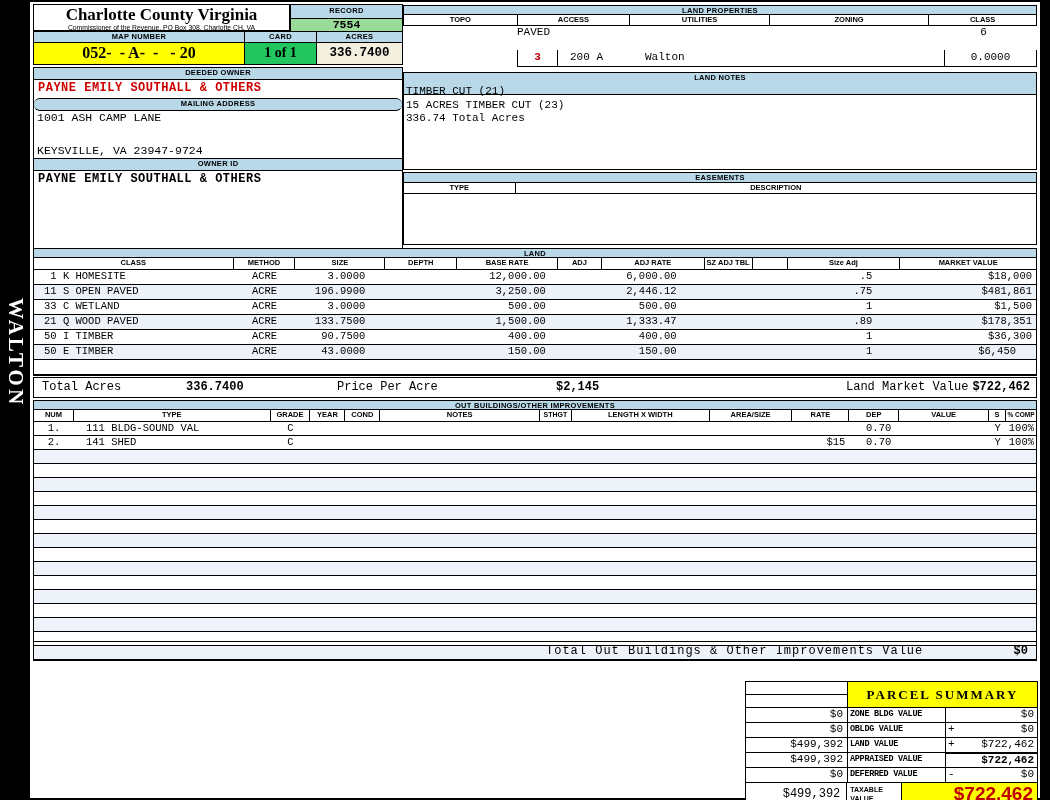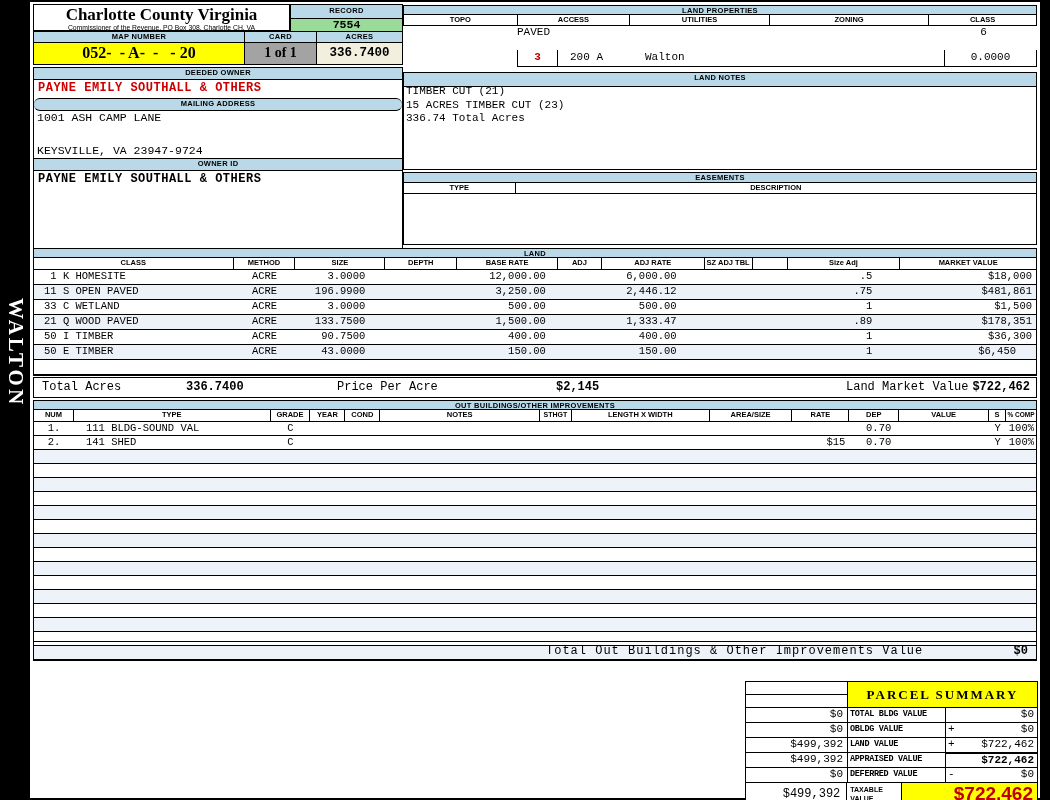--- a/index.html
+++ b/index.html
@@ -62,21 +62,21 @@
   </div>
 
   <div class="abs row" style="left:3px;top:29px;width:370px;height:12px;">
     <div class="band nc" style="width:212px;height:12px;">MAP NUMBER</div>
     <div class="band nc" style="width:72px;height:12px;border-left:none;">CARD</div>
     <div class="band nc" style="width:86px;height:12px;border-left:none;">ACRES</div>
   </div>
 
   <div class="abs row" style="left:3px;top:41px;width:370px;height:22px;">
     <div class="serif nc" style="width:212px;background:#FFFF00;border:1px solid #000;border-top:none;font-size:16px;font-weight:bold;text-align:center;line-height:20px;white-space:pre;">052-  - A-  -   - 20</div>
-    <div class="serif nc" style="width:72px;background:#a3a3a3;border:1px solid #000;border-top:none;border-left:none;font-size:14px;font-weight:bold;text-align:center;line-height:20px;">1 of 1</div>
+    <div class="serif nc" style="width:72px;background:#22c55e;border:1px solid #000;border-top:none;border-left:none;font-size:14px;font-weight:bold;text-align:center;line-height:20px;">1 of 1</div>
     <div class="mono nc" style="width:86px;background:#F2EFDF;border:1px solid #000;border-top:none;border-left:none;font-size:12.5px;font-weight:bold;text-align:center;line-height:20px;">336.7400</div>
   </div>
 
   <div class="abs" style="left:3px;top:65px;width:370px;height:182px;border:1px solid #000;">
     <div class="band" style="height:11px;border-left:none;border-right:none;border-top:none;">DEEDED OWNER</div>
     <div class="mono" style="height:18px;color:#CC0000;font-weight:bold;font-size:12px;line-height:17px;padding-left:4px;letter-spacing:.5px;">PAYNE EMILY SOUTHALL &amp; OTHERS</div>
     <div class="band" style="height:11px;border-left:none;border-right:none;border-radius:6px;">MAILING ADDRESS</div>
     <div style="height:47px;display:flex;flex-direction:column;justify-content:space-between;">
       <div class="mono" style="font-size:11.5px;line-height:14px;padding-left:3px;">1001 ASH CAMP LANE</div>
       <div class="mono" style="font-size:11.5px;line-height:14px;padding-left:3px;">KEYSVILLE, VA 23947-9724</div>
@@ -103,21 +103,21 @@
 
   <div class="abs row mono" style="left:487px;top:48px;width:520px;height:17px;border:1px solid #000;border-top:none;font-size:11px;line-height:15px;">
     <div class="c tc" style="width:40px;color:#C00000;font-weight:bold;">3</div>
     <div class="c" style="width:386px;display:flex;border-right:none;">
       <span style="padding-left:12px;">200 A</span>
       <span style="padding-left:42px;">Walton</span>
     </div>
     <div class="nc tc" style="width:92px;border-left:1px solid #000;">0.0000</div>
   </div>
 
-  <div class="abs band" style="left:373px;top:70px;width:634px;height:15px;text-align:center;">LAND NOTES</div>
+  <div class="abs band" style="left:373px;top:70px;width:634px;height:23px;text-align:center;">LAND NOTES</div>
   <div class="abs mono" style="left:373px;top:81px;width:634px;height:87px;border:1px solid #000;border-top:none;font-size:11px;line-height:13.5px;padding:2px 0 0 2px;">
     <div>TIMBER CUT (21)</div>
     <div>15 ACRES TIMBER CUT (23)</div>
     <div>336.74 Total Acres</div>
   </div>
 
   <div class="abs band" style="left:373px;top:170px;width:634px;height:11px;">EASEMENTS</div>
   <div class="abs row" style="left:373px;top:181px;width:634px;height:11px;border:1px solid #000;border-top:none;">
     <div class="cellhdr" style="width:112px;">TYPE</div>
     <div class="cellhdr" style="width:522px;border-right:none;">DESCRIPTION</div>
@@ -309,21 +309,21 @@
     <div class="row" style="height:26px;border-bottom:1px solid #000;">
       <div style="width:102px;border-right:1px solid #000;box-sizing:border-box;">
         <div style="height:13px;border-bottom:1px solid #000;box-sizing:border-box;"></div>
         <div style="height:13px;box-sizing:border-box;"></div>
       </div>
       <div class="serif" style="width:189px;background:#FFFF00;font-size:13px;font-weight:bold;text-align:center;line-height:25px;letter-spacing:2px;">PARCEL SUMMARY</div>
     </div>
 
     <div class="ps-row mono">
       <div class="ps-left">$0</div>
-      <div class="ps-label">TOTAL BLDG VALUE</div>
+      <div class="ps-label">ZONE BLDG VALUE</div>
       <div class="ps-val">
           <span class="ps-op"></span>
           <span class="ps-num">$0</span>
         </div>
     </div>
     <div class="ps-row mono">
       <div class="ps-left">$0</div>
       <div class="ps-label">OBLDG VALUE</div>
       <div class="ps-val">
           <span class="ps-op">+</span>

